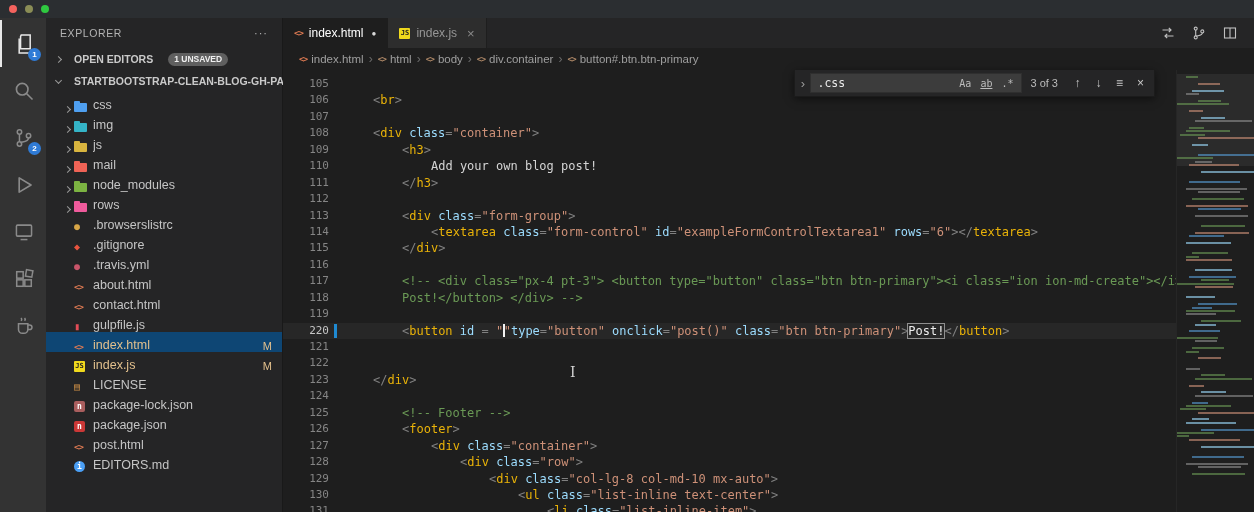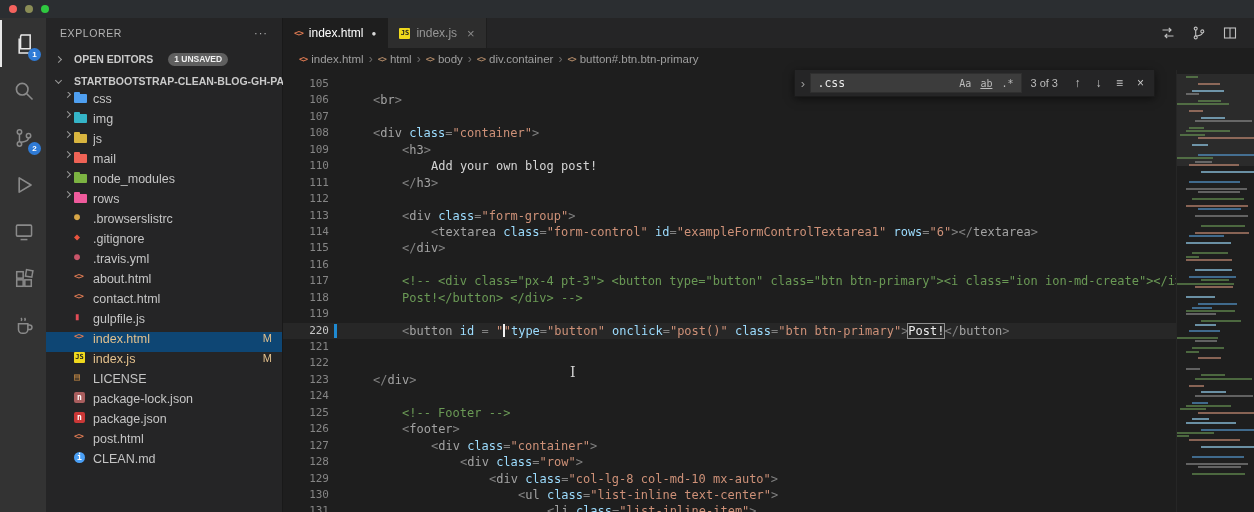--- a/index.html
+++ b/index.html
@@ -25,21 +25,21 @@
   .sb-header{height:30px;display:flex;align-items:center;padding:0 14px;font-size:10.5px;letter-spacing:.6px;color:#b3b3b3}
   .sb-more{margin-left:auto;color:#b3b3b3;cursor:pointer;letter-spacing:1px;font-size:11px}
   .sb-more::before{content:"···"}
   .sb-row{height:22px;display:flex;align-items:center;padding:0 6px;font-weight:bold;font-size:10.5px;color:#cacaca;cursor:pointer;gap:9px;white-space:nowrap}
   .badge-pill{background:#5f5f5f;color:#efefef;font-size:8.5px;font-weight:bold;border-radius:8px;padding:1.5px 6px;margin-left:6px}
   .chev{display:inline-block;width:5px;height:5px;border-right:1.4px solid #9a9a9a;border-bottom:1.4px solid #9a9a9a;flex:none}
   .chev.r{transform:rotate(-45deg)}
   .chev.d{transform:rotate(45deg);margin-top:-2px}
   .chev-box{width:13px;display:flex;justify-content:center;flex:none}
   .tree{flex:1;overflow:hidden}
-  .tree-row{height:20px;display:flex;align-items:flex-start;padding:0 10px 0 15px;cursor:pointer;font-size:12.5px;color:#c5c5c5}
+  .tree-row{height:20px;display:flex;align-items:flex-end;padding:0 10px 0 15px;cursor:pointer;font-size:12.5px;color:#c5c5c5}
   .tree-row.selected{background:#0e4674}
   .tree-row.modified .tree-label{color:#e2c08d}
   .icon-box{width:19px;display:flex;justify-content:flex-start;align-items:center;flex:none}
   .tree-label{white-space:nowrap;overflow:hidden}
   .m-badge{margin-left:auto;color:#e2c08d;font-size:11px;padding-left:6px}
   .folder{width:13px;height:9px;border-radius:1px;position:relative;background:var(--fc);display:inline-block;margin-top:2px}
   .folder::before{content:"";position:absolute;top:-2px;left:0;width:6px;height:2.5px;border-radius:1px 1px 0 0;background:var(--fc)}
   .fi{font-family:"DejaVu Sans Mono",monospace;font-size:10px;line-height:1}
   .fi-html{font-weight:bold;font-size:9px;letter-spacing:-1px}
   .fi-js{background:#f0d91d;color:#1e1e1e;font-size:7px;font-weight:bold;width:11px;height:11px;display:flex;align-items:center;justify-content:center;border-radius:1px}
@@ -64,21 +64,21 @@
 
   .editor-body{flex:1;display:flex;min-height:0}
   .code-area{flex:1;overflow:hidden;padding-top:6px;position:relative;min-width:0}
   .code-line{display:flex;height:16.45px;line-height:16.45px;font-family:"DejaVu Sans Mono",monospace;font-size:12px}
   .code-line.current{background:rgba(130,130,130,.09)}
   .code-line.current .ln{color:#c6c6c6}
   .ln{width:46px;text-align:right;color:#858585;font-size:11px;flex:none}
   .gut-space{width:15px;flex:none;position:relative}
   .git-bar{position:absolute;left:5px;top:1px;bottom:1px;width:3px;background:#1f8ad2}
   .lc{white-space:pre}
-  .tk-p{color:#808080}.tk-t{color:#a3a3a3}.tk-a{color:#9cdcfe}.tk-s{color:#ce9178}
+  .tk-p{color:#808080}.tk-t{color:#eab308}.tk-a{color:#9cdcfe}.tk-s{color:#ce9178}
   .tk-c{color:#6a9955}.tk-x{color:#d4d4d4}
   .tk-h{color:#ececec;outline:1px solid #8f8f8f}
   .cursor{display:inline-block;width:1.5px;height:13px;background:#f2f2f2;vertical-align:middle;margin:0 -1px 2px 0}
 
   .minimap{width:78px;flex:none;position:relative;padding:6px 5px 0 9px;overflow:hidden;border-left:1px solid #262626}
   .mm-slider{position:absolute;left:0;right:0;top:4px;height:92px;background:rgba(255,255,255,.06)}
   .mm-line{height:2px;margin-bottom:1.4px;opacity:.6}
 
   
   .find-widget{position:absolute;top:52px;right:99px;height:27px;background:#252526;border:1px solid #1b1b1b;border-top:none;box-shadow:0 2px 8px rgba(0,0,0,.5);display:flex;align-items:center;z-index:6;padding-right:4px}
@@ -313,21 +313,21 @@
           <span class="icon-box">
             <span class="fi fi-html" style="color: rgb(224, 123, 83);">&lt;&gt;</span>
           </span>
           <span class="tree-label">post.html</span>
         </div>
         <div class="tree-row">
           <span class="chev-box"></span>
           <span class="icon-box">
             <span class="fi fi-info" style="background: rgb(74, 159, 245);">i</span>
           </span>
-          <span class="tree-label">CLEAN.md</span>
+          <span class="tree-label">EDITORS.md</span>
         </div>
       </div>
   </div>
 
   <div class="editor">
     <div class="tabbar">
       <div class="tabs">
           <div class="tab active">
             <span class="fi fi-html" style="color: rgb(224, 123, 83);">&lt;&gt;</span>
             <span>index.html</span>

